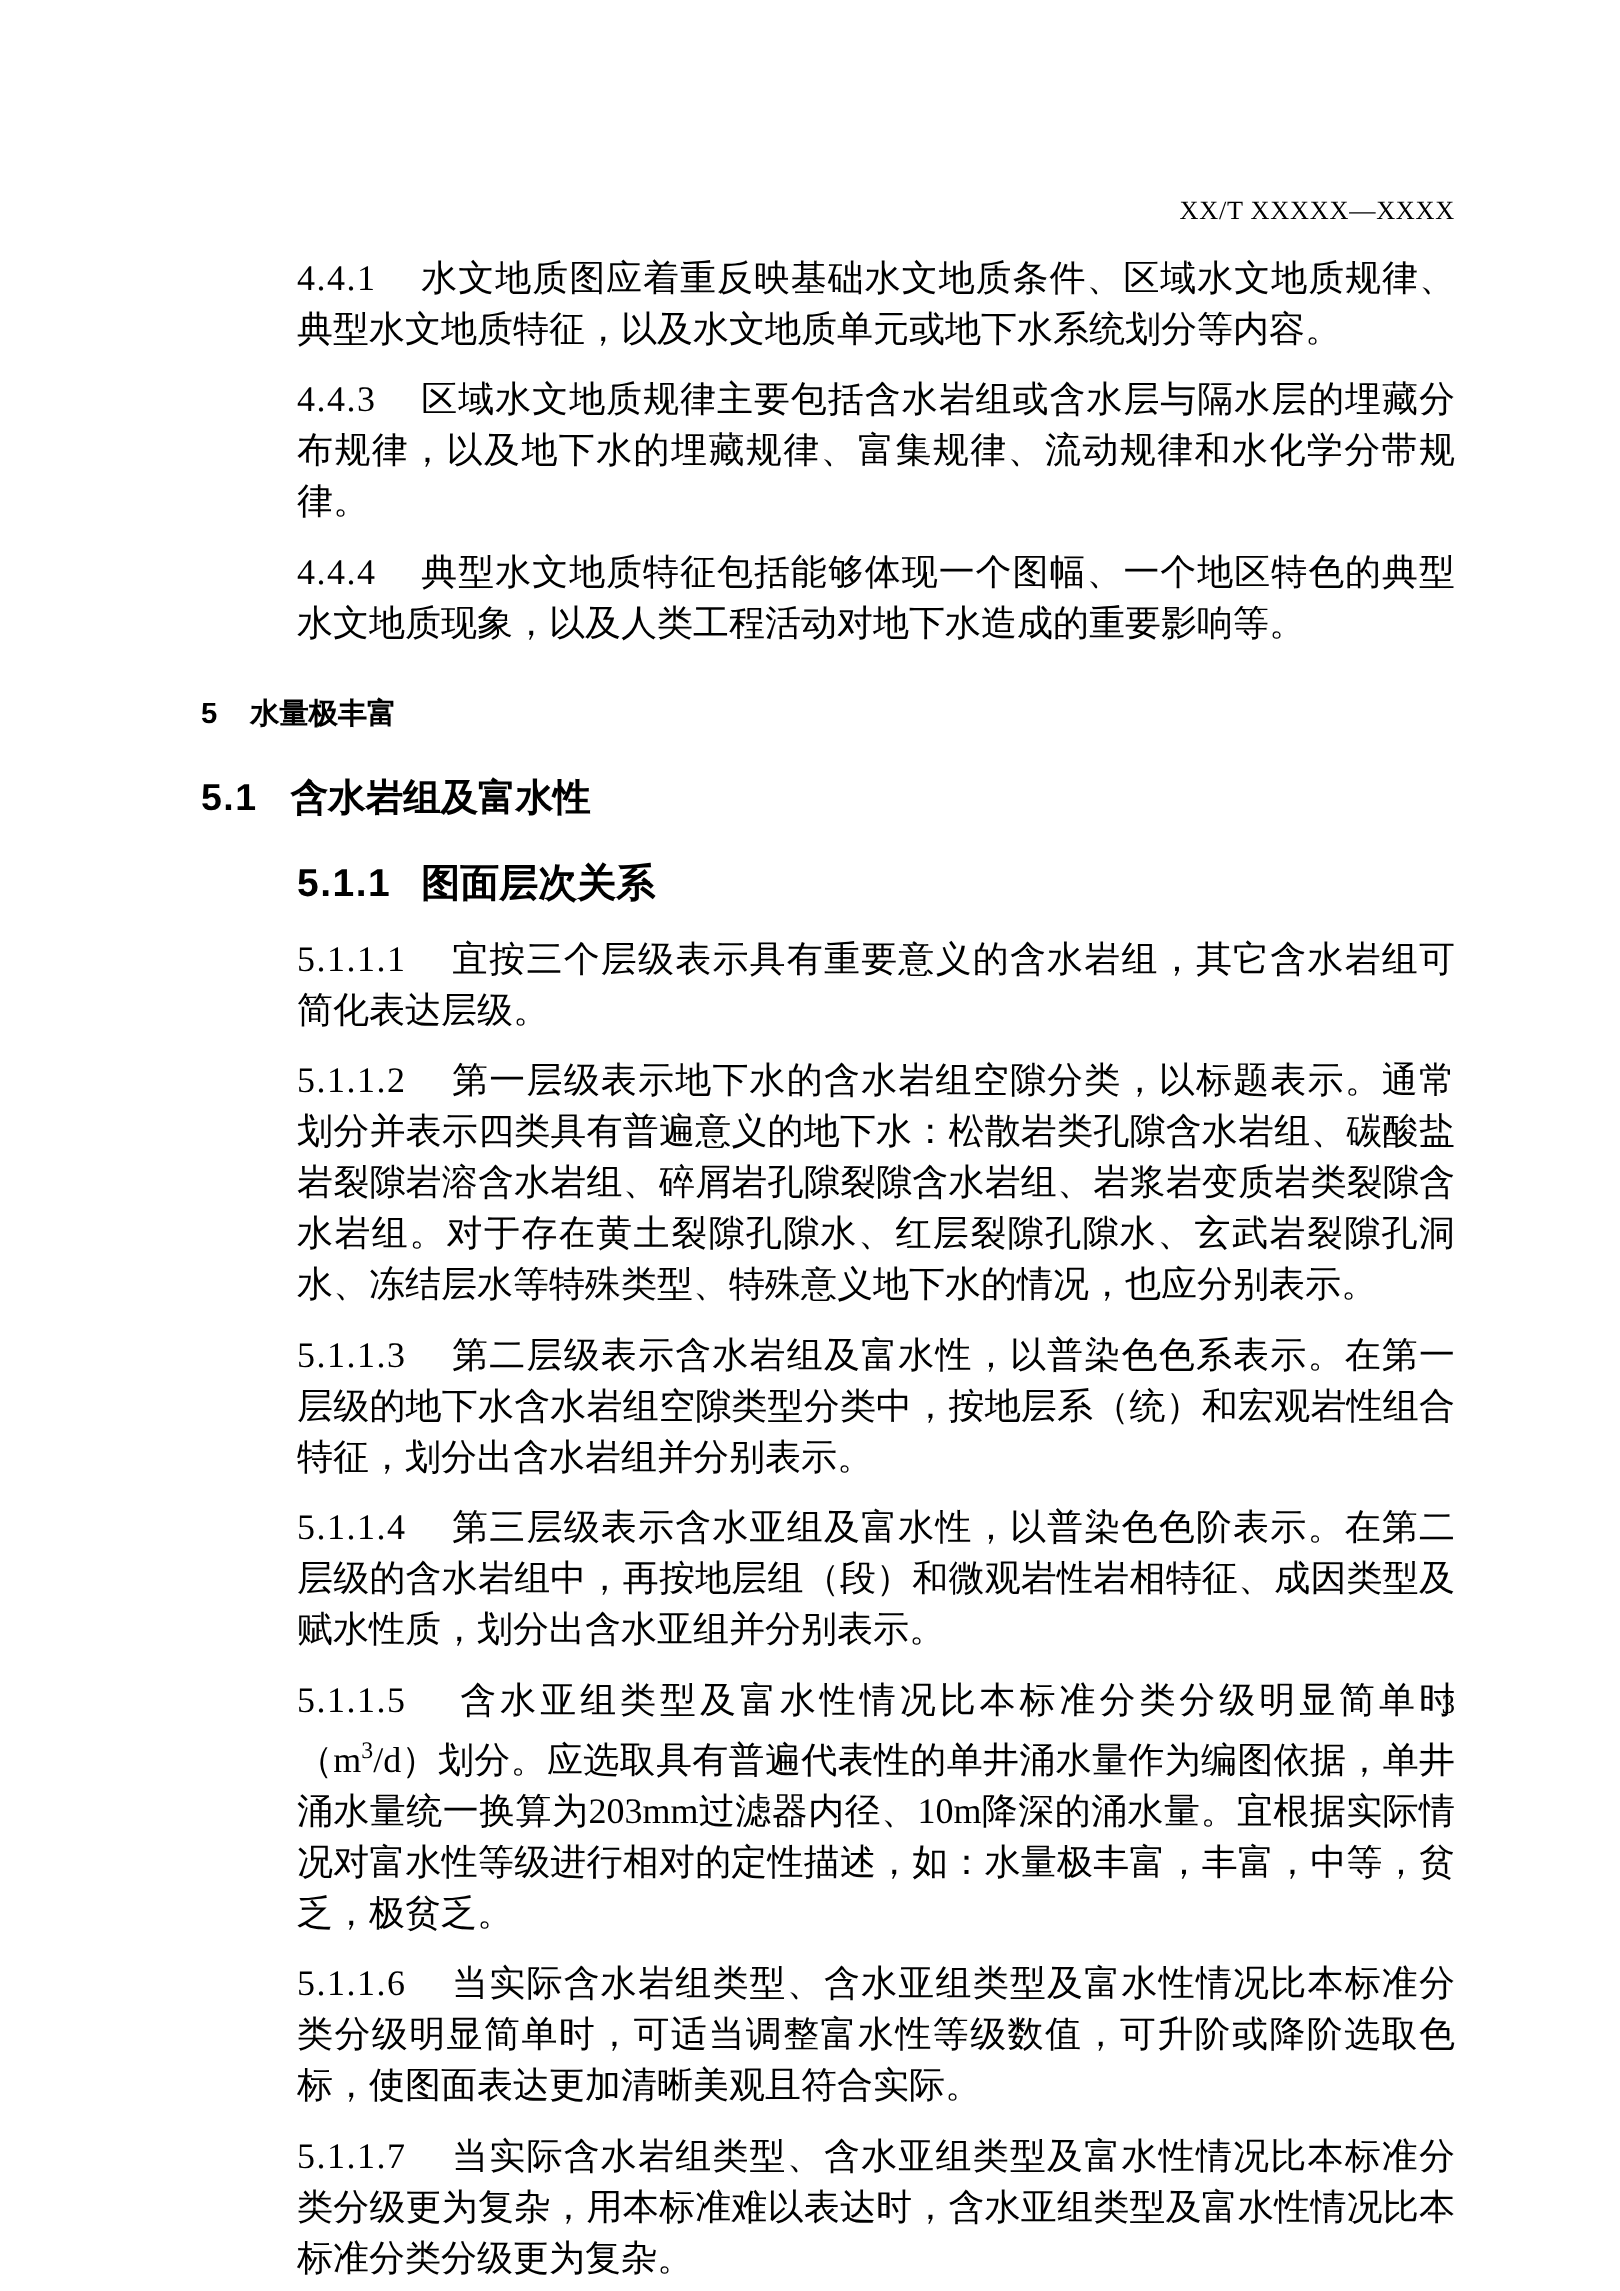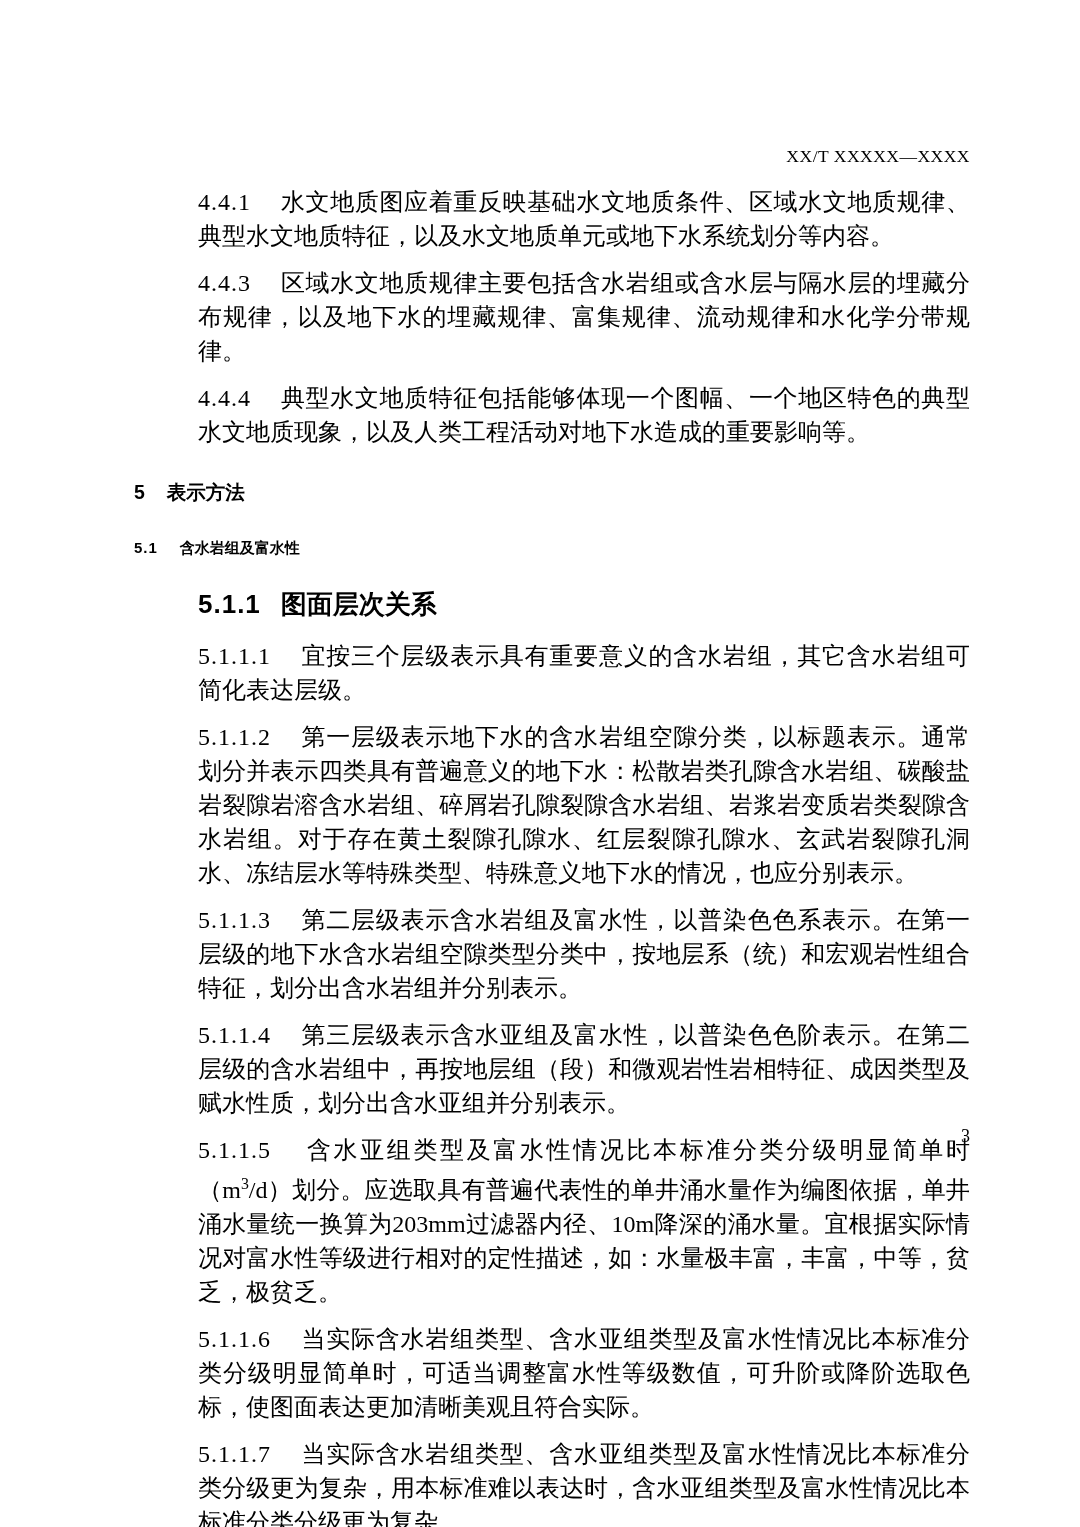--- a/index.html
+++ b/index.html
@@ -13,21 +13,21 @@
     font-family: "Liberation Serif", "DejaVu Serif", serif;
     color: #000000;
     position: relative;
     overflow: hidden;
   }
   .page {
     position: relative;
     width: 1080px;
     height: 1233px;
     box-sizing: border-box;
-    padding: 16px 110px;
+    padding: 0 110px;
   }
   .header {
     text-align: right;
     font-size: 17.5px;
     letter-spacing: 0.5px;
     padding-top: 130px;
     padding-right: 0px;
     font-family: "Liberation Serif", "DejaVu Serif", serif;
   }
   .body-block {
@@ -62,21 +62,21 @@
   }
   .heading1 .num {
     margin-right: 22px;
   }
   .heading2 {
     margin-top: 22px;
     margin-bottom: 22px;
     margin-left: 24px;
     font-weight: bold;
     font-family: "Liberation Sans", "DejaVu Sans", sans-serif;
-    font-size: 15px;
+    font-size: 25px;
   }
   .heading2 .num {
     margin-right: 22px;
     letter-spacing: 1px;
   }
   .heading3 {
     margin-top: 20px;
     margin-bottom: 18px;
     margin-left: 88px;
     font-weight: bold;
@@ -116,21 +116,21 @@
   <div class="body-block">
 
     <p class="lvl4 para"><span class="num">4.4.1</span>&nbsp;&nbsp;&nbsp;<span>水文地质图应着重反映基础水文地质条件、区域水文地质规律、典型水文地质特征，以及水文地质单元或地下水系统划分等内容。</span></p>
 
 
     <p class="lvl4 para"><span class="num">4.4.3</span>&nbsp;&nbsp;&nbsp;<span>区域水文地质规律主要包括含水岩组或含水层与隔水层的埋藏分布规律，以及地下水的埋藏规律、富集规律、流动规律和水化学分带规律。</span></p>
 
     <p class="lvl4 para"><span class="num">4.4.4</span>&nbsp;&nbsp;&nbsp;<span>典型水文地质特征包括能够体现一个图幅、一个地区特色的典型水文地质现象，以及人类工程活动对地下水造成的重要影响等。</span></p>
 
 
-    <p class="heading1"><span class="num">5</span><span>表示方法</span></p>
+    <p class="heading1"><span class="num">5</span><span>水量极丰富</span></p>
 
     <p class="heading2"><span class="num">5.1</span><span>含水岩组及富水性</span></p>
 
     <p class="heading3"><span class="num">5.1.1</span><span>图面层次关系</span></p>
 
     <p class="lvl5 para"><span class="num">5.1.1.1</span>&nbsp;&nbsp;&nbsp;<span>宜按三个层级表示具有重要意义的含水岩组，其它含水岩组可简化表达层级。</span></p>
 
     <p class="lvl5 para"><span class="num">5.1.1.2</span>&nbsp;&nbsp;&nbsp;<span>第一层级表示地下水的含水岩组空隙分类，以标题表示。通常划分并表示四类具有普遍意义的地下水：松散岩类孔隙含水岩组、碳酸盐岩裂隙岩溶含水岩组、碎屑岩孔隙裂隙含水岩组、岩浆岩变质岩类裂隙含水岩组。对于存在黄土裂隙孔隙水、红层裂隙孔隙水、玄武岩裂隙孔洞水、冻结层水等特殊类型、特殊意义地下水的情况，也应分别表示。</span></p>
 
     <p class="lvl5 para"><span class="num">5.1.1.3</span>&nbsp;&nbsp;&nbsp;<span>第二层级表示含水岩组及富水性，以普染色色系表示。在第一层级的地下水含水岩组空隙类型分类中，按地层系（统）和宏观岩性组合特征，划分出含水岩组并分别表示。</span></p>

